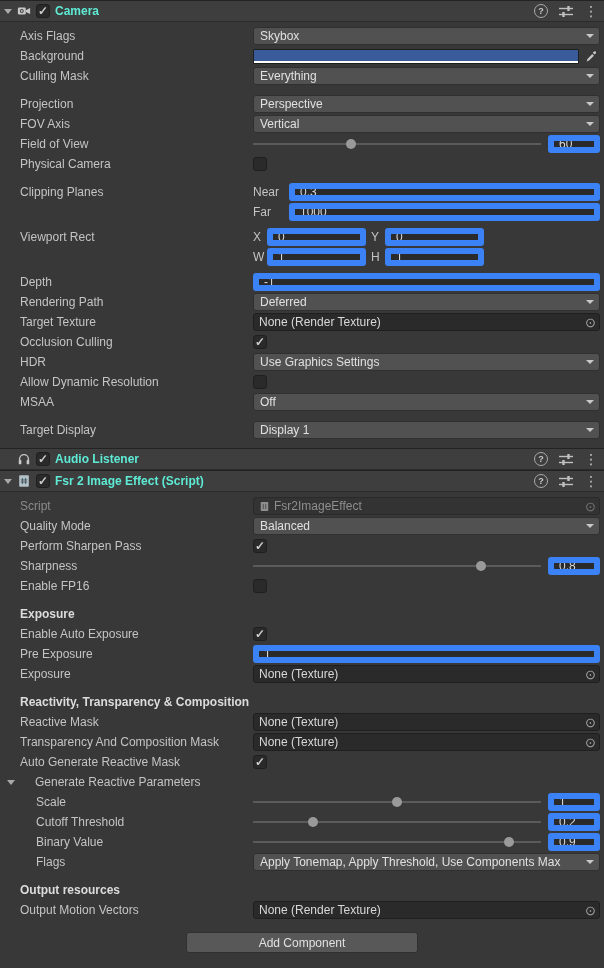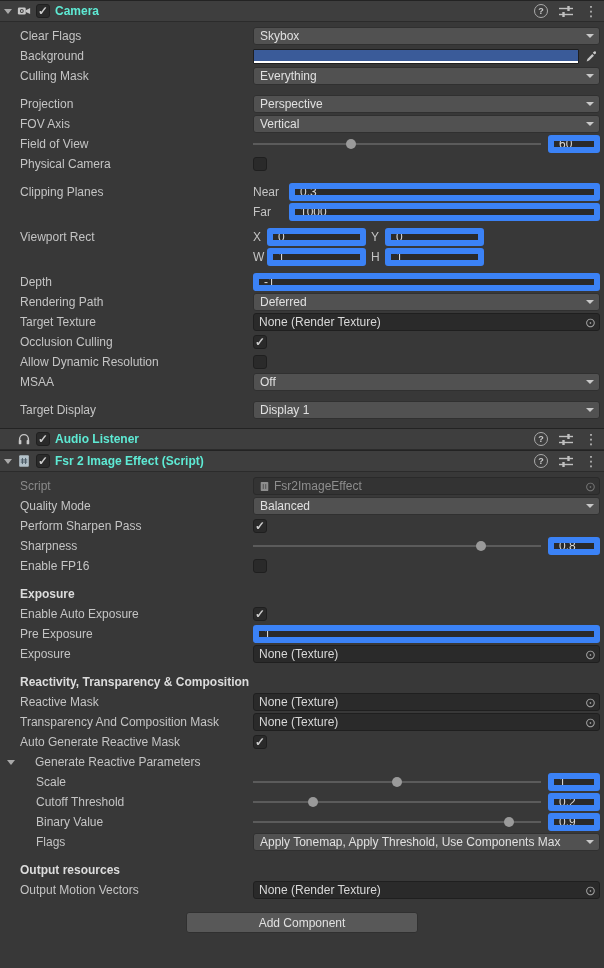--- a/index.html
+++ b/index.html
@@ -99,21 +99,21 @@
         <line x1="4.5" y1="7" x2="4.5" y2="12" stroke="#C0C0C0" stroke-width="2.4"></line>
       </svg>
     </span>
     <span class="menu">⋮</span>
   </span>
 </div>
 
 <div class="comp-body">
 
   <div class="row">
-    <span class="label">Clear Flags</span>
+    <span class="label">Axis Flags</span>
     <div class="ctrl">
       <div class="dropdown">
           <span>Skybox</span>
         </div>
     </div>
   </div>
 
   <div class="row">
     <span class="label">Background</span>
     <div class="ctrl">
@@ -259,20 +259,28 @@
 
   <div class="row">
     <span class="label">Occlusion Culling</span>
     <div class="ctrl">
       <span class="checkbox on">
           <span class="mark">✓</span>
         </span>
     </div>
   </div>
 
+  <div class="row">
+    <span class="label">HDR</span>
+    <div class="ctrl">
+      <div class="dropdown">
+          <span>Use Graphics Settings</span>
+        </div>
+    </div>
+  </div>
 
   <div class="row">
     <span class="label">Allow Dynamic Resolution</span>
     <div class="ctrl">
       <span class="checkbox"></span>
     </div>
   </div>
 
   <div class="row">
     <span class="label">MSAA</span>

